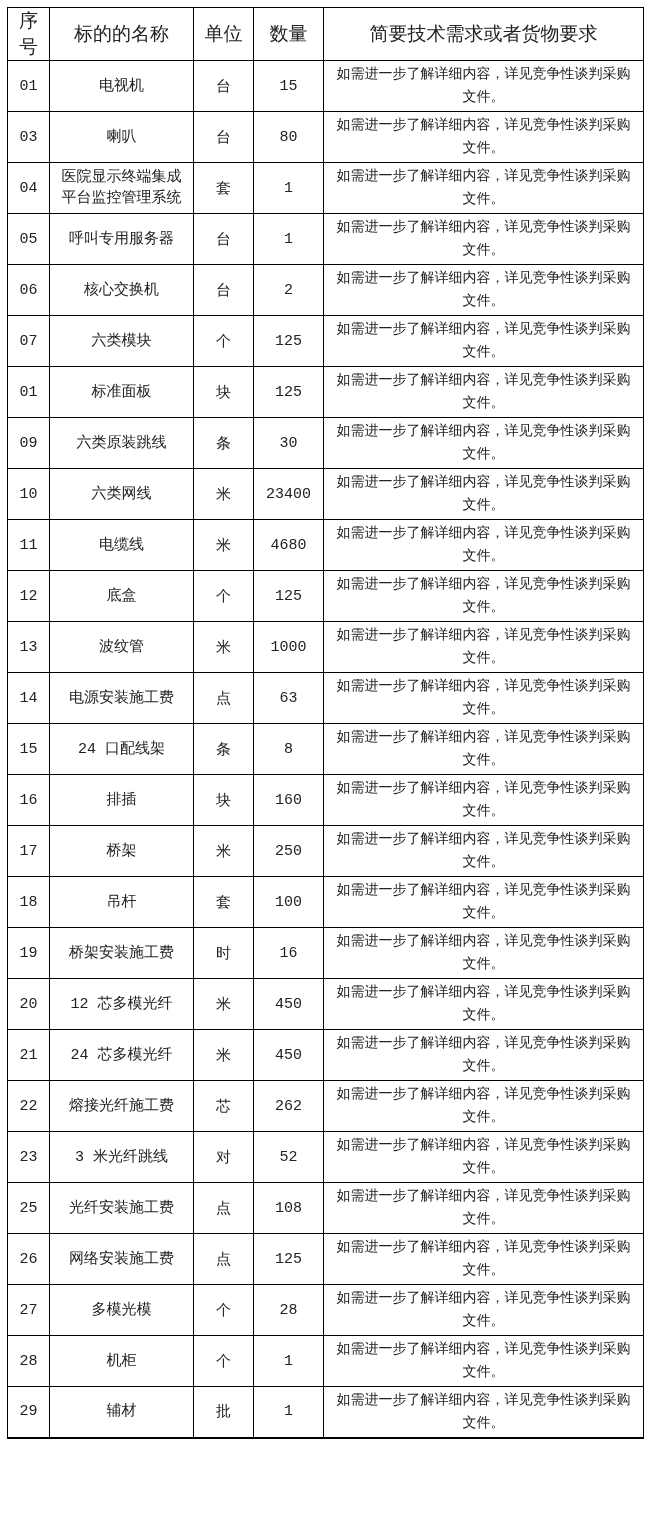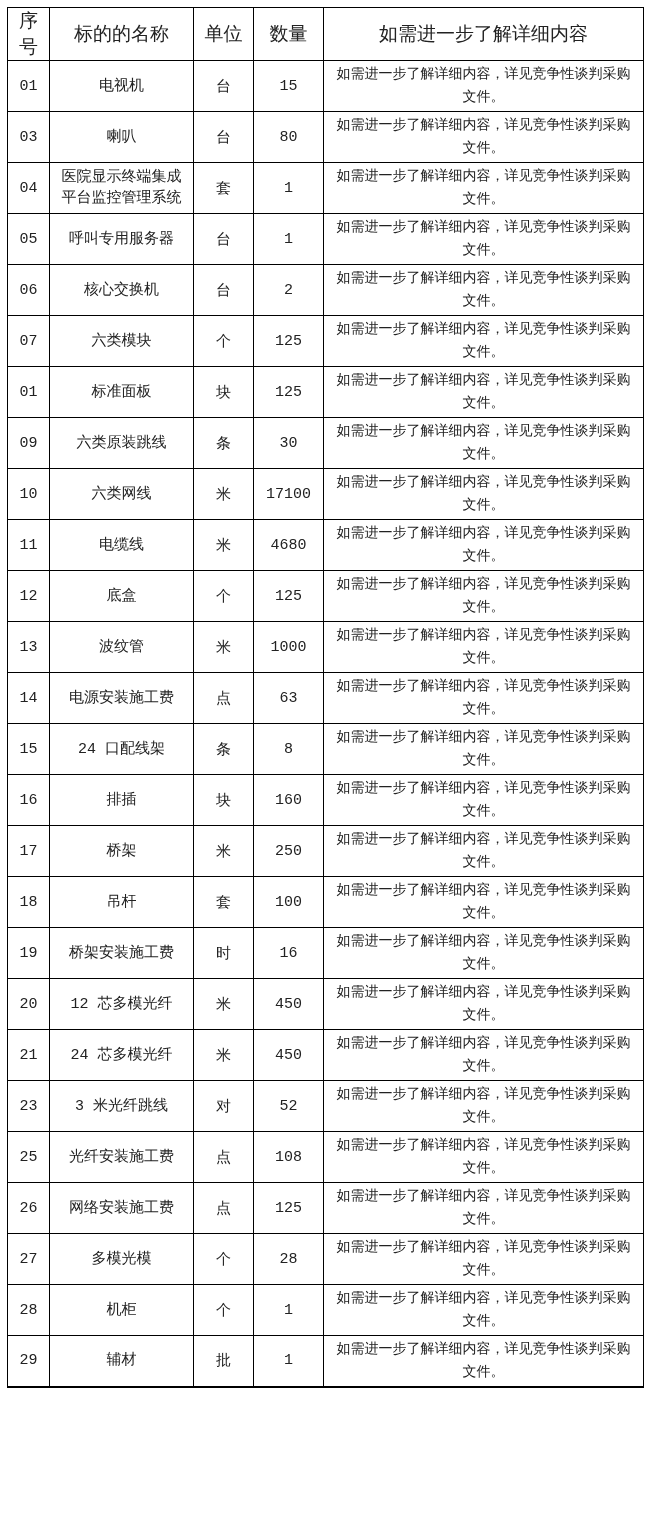--- a/index.html
+++ b/index.html
@@ -75,21 +75,21 @@
       <col style="width:60px">
       <col style="width:70px">
       <col style="width:320px">
     </colgroup>
     <thead>
       <tr>
         <th>序号</th>
         <th>标的的名称</th>
         <th>单位</th>
         <th>数量</th>
-        <th>如需进一步了解详细内容</th>
+        <th>简要技术需求或者货物要求</th>
       </tr>
     </thead>
     <tbody>
         <tr>
     <td class="cell-no">01</td>
     <td class="cell-name">电视机</td>
     <td class="cell-unit">台</td>
     <td class="cell-qty">15</td>
     <td class="cell-desc">
       <span class="desc-line">如需进一步了解详细内容，详见竞争性谈判采购</span>
@@ -163,21 +163,21 @@
     <td class="cell-qty">30</td>
     <td class="cell-desc">
       <span class="desc-line">如需进一步了解详细内容，详见竞争性谈判采购</span>
       <span class="desc-line">文件。</span>
     </td>
   </tr>
         <tr>
     <td class="cell-no">10</td>
     <td class="cell-name">六类网线</td>
     <td class="cell-unit">米</td>
-    <td class="cell-qty">17100</td>
+    <td class="cell-qty">23400</td>
     <td class="cell-desc">
       <span class="desc-line">如需进一步了解详细内容，详见竞争性谈判采购</span>
       <span class="desc-line">文件。</span>
     </td>
   </tr>
         <tr>
     <td class="cell-no">11</td>
     <td class="cell-name">电缆线</td>
     <td class="cell-unit">米</td>
     <td class="cell-qty">4680</td>
@@ -274,20 +274,30 @@
     <td class="cell-desc">
       <span class="desc-line">如需进一步了解详细内容，详见竞争性谈判采购</span>
       <span class="desc-line">文件。</span>
     </td>
   </tr>
         <tr>
     <td class="cell-no">21</td>
     <td class="cell-name">24 芯多模光纤</td>
     <td class="cell-unit">米</td>
     <td class="cell-qty">450</td>
+    <td class="cell-desc">
+      <span class="desc-line">如需进一步了解详细内容，详见竞争性谈判采购</span>
+      <span class="desc-line">文件。</span>
+    </td>
+  </tr>
+        <tr>
+    <td class="cell-no">22</td>
+    <td class="cell-name">熔接光纤施工费</td>
+    <td class="cell-unit">芯</td>
+    <td class="cell-qty">262</td>
     <td class="cell-desc">
       <span class="desc-line">如需进一步了解详细内容，详见竞争性谈判采购</span>
       <span class="desc-line">文件。</span>
     </td>
   </tr>
         <tr>
     <td class="cell-no">23</td>
     <td class="cell-name">3 米光纤跳线</td>
     <td class="cell-unit">对</td>
     <td class="cell-qty">52</td>

